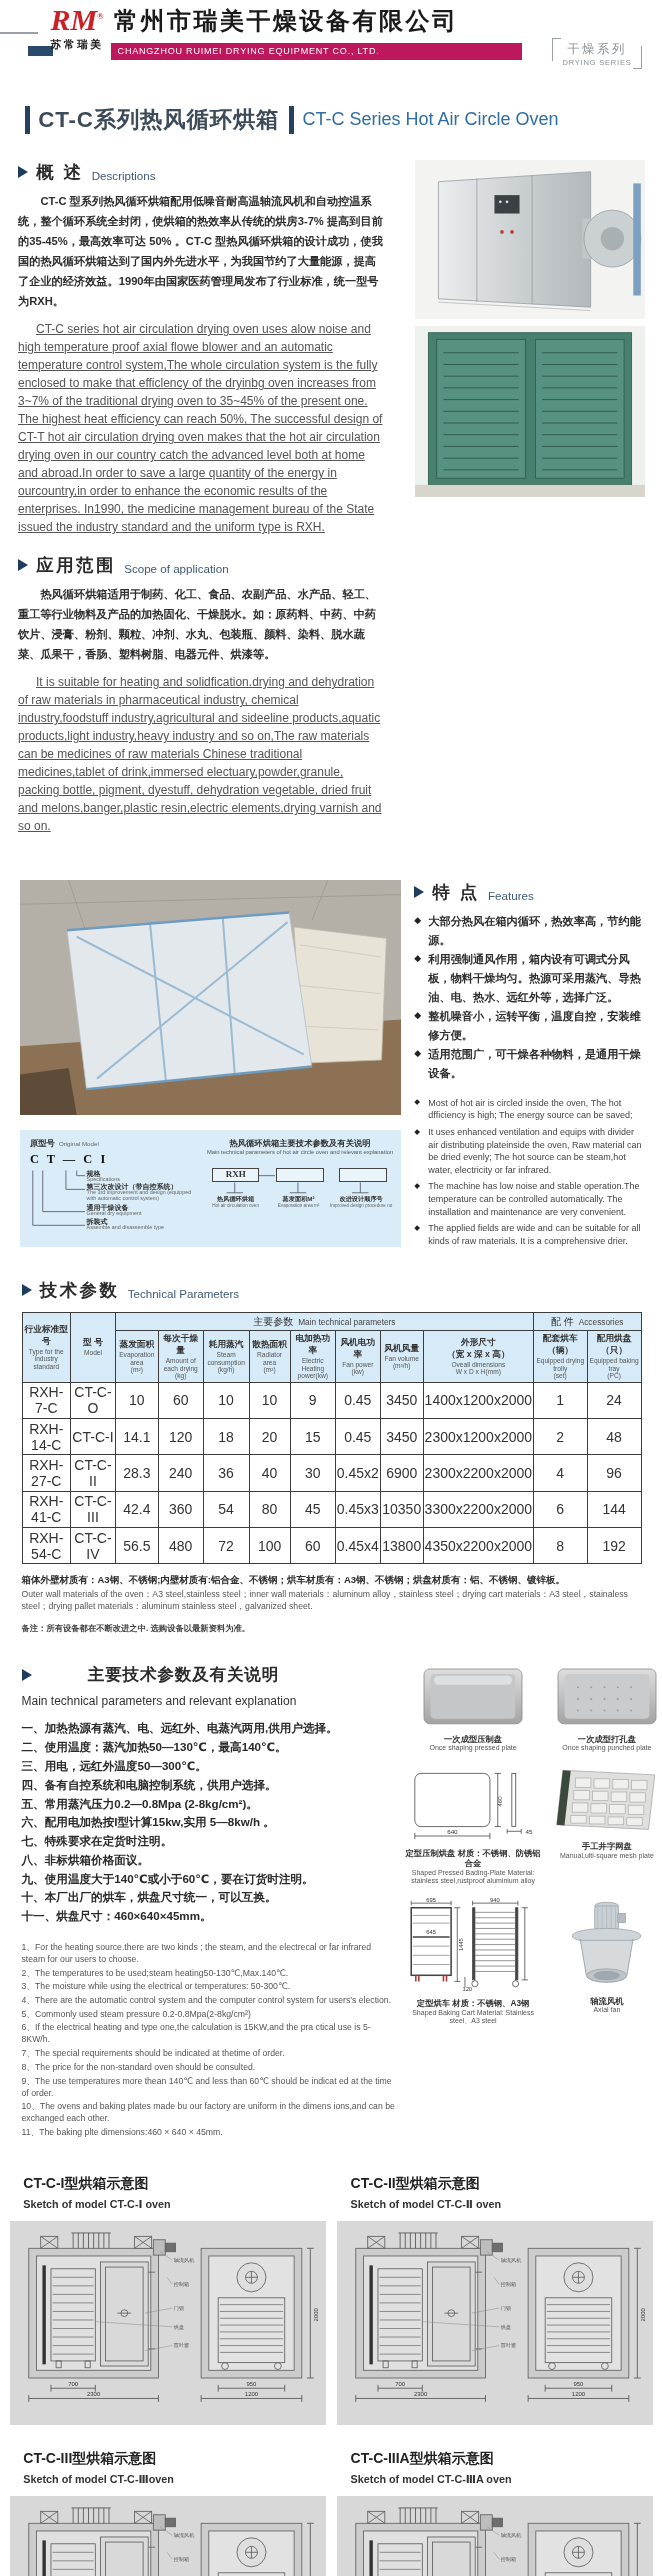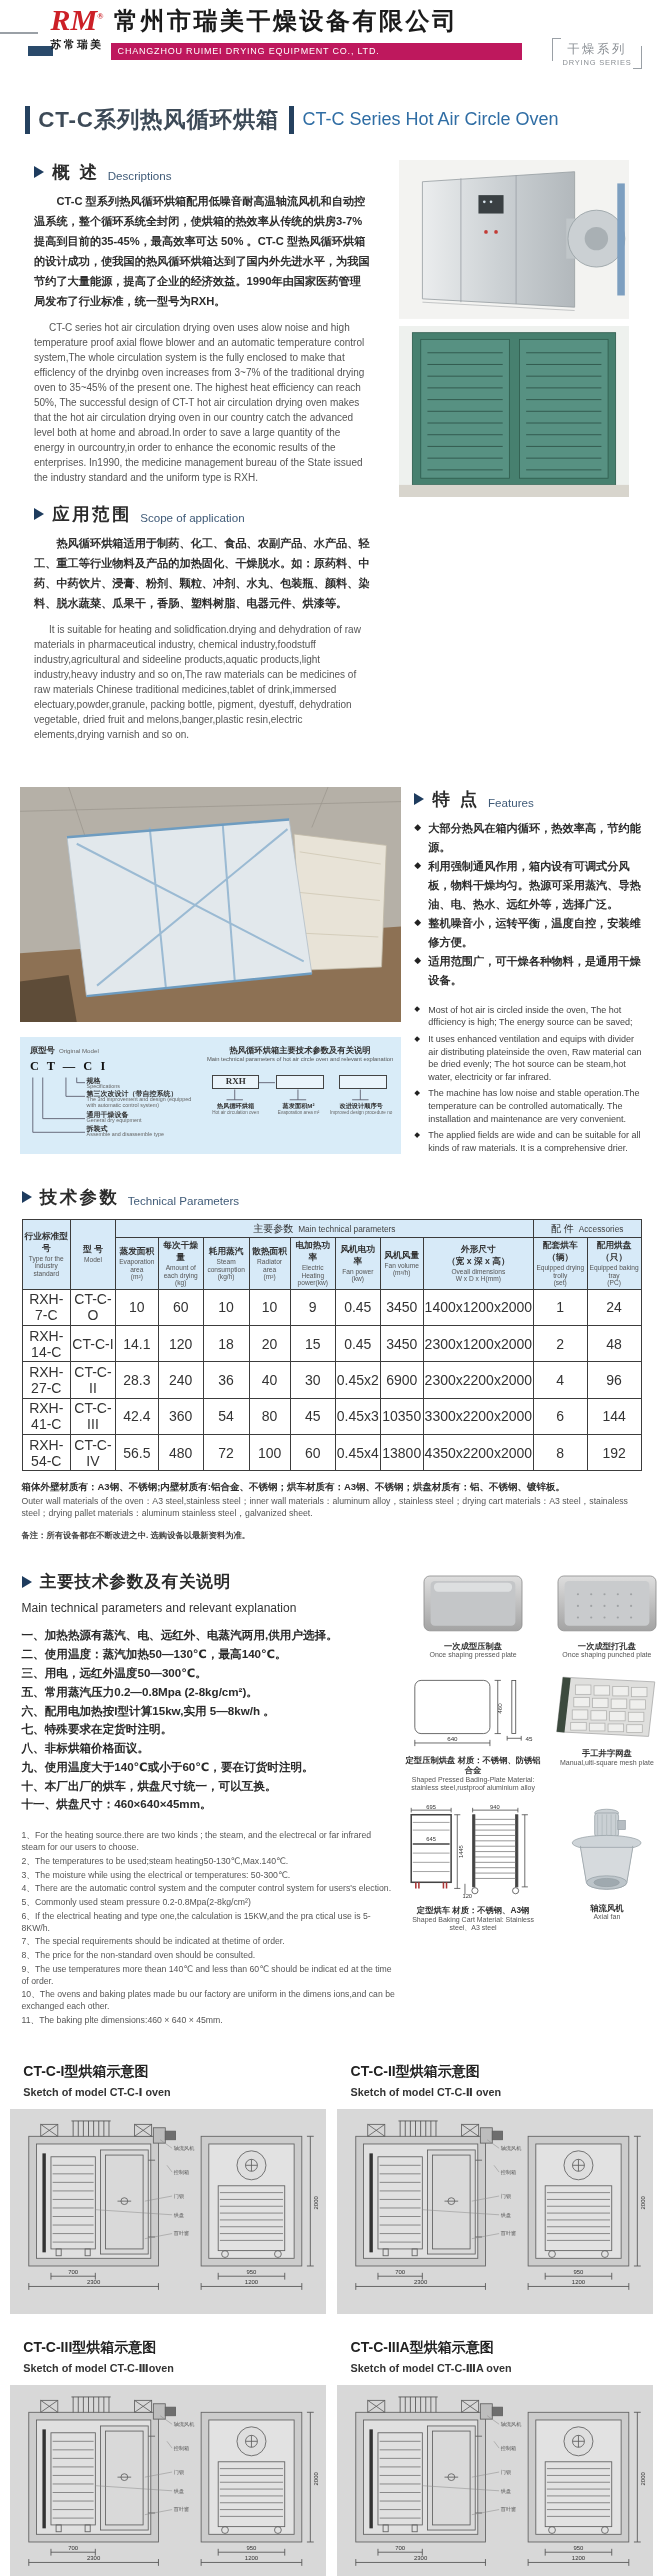--- a/index.html
+++ b/index.html
@@ -28,25 +28,25 @@
   .title-cn{font-size:22.4px;font-weight:bold;color:#3d4a57;letter-spacing:0.8px;margin-right:10px;}
   .title-en{font-size:18px;color:#2f6da4;}
 
   
   .sec-head{display:flex;align-items:center;margin-bottom:8.3px;}
   .tri{width:0;height:0;border-left:10.8px solid #1e3c5e;border-top:6.6px solid transparent;border-bottom:6.6px solid transparent;margin-right:8.3px;}
   .sec-cn{font-size:17.4px;font-weight:bold;color:#2b2b2b;letter-spacing:2.5px;margin-right:8.3px;}
   .sec-en{font-size:11.6px;color:#3f5a77;align-self:flex-end;padding-bottom:1.7px;}
 
   
-  .two-col{display:flex;gap:29px;padding:0 34px;margin-top:25px;}
+  .two-col{display:flex;gap:29px;padding:0 18px;margin-top:25px;}
   .col-left{flex:1;min-width:0;}
   .col-right{width:230px;flex:none;display:flex;flex-direction:column;gap:6.6px;}
   p.cn{font-size:11.2px;line-height:1.78;font-weight:bold;color:#2e2e2e;text-indent:2em;margin:3.3px 0 8.3px;}
-  p.en{font-size:10px;line-height:1.5;color:#555;text-indent:1.5em;margin:0 0 16.6px;}
+  p.en{font-size:12px;line-height:1.5;color:#555;text-indent:1.5em;margin:0 0 16.6px;text-decoration:underline;}
   .photo{width:100%;display:block;}
 
   
   .pf-row{display:flex;gap:13.3px;padding:0 20px;margin-top:28px;}
   .pf-left{width:381px;flex:none;}
   .pf-right{flex:1;min-width:0;}
   ul.feat{list-style:none;margin:5px 0 0;padding:0;}
   ul.feat li{position:relative;padding-left:14px;font-size:11.2px;font-weight:bold;line-height:1.7;color:#2e2e2e;}
   ul.feat li::before{content:"◆";position:absolute;left:0;top:0.8px;font-size:9px;color:#222;}
   ul.feat-en{margin-top:13.3px;}
@@ -504,27 +504,28 @@
     </table>
     <p class="note-cn">箱体外壁材质有：A3钢、不锈钢;内壁材质有:铝合金、不锈钢；烘车材质有：A3钢、不锈钢；烘盘材质有：铝、不锈钢、镀锌板。</p>
     <p class="note-en">Outer wall materials of the oven：A3 steel,stainless steel；inner wall materials：aluminum alloy，stainless steel；drying cart materials：A3 steel，stainaless steel；drying pallet materials：aluminum stainless steel，galvanized sheet.</p>
     <p class="remark">备注：所有设备都在不断改进之中. 选购设备以最新资料为准。</p>
   </section>
 
   <section class="mp-row">
     <div class="mp-left">
       <div class="sec-head">
         <span class="tri"></span>
-        <span class="sec-cn" style="letter-spacing:0.8px;font-size:16.6px;">主要技术参数及有关说明</span>
+        <span class="sec-cn" style="letter-spacing:0.8px;font-size:16.6px;margin-left:48px;">主要技术参数及有关说明</span>
       </div>
       <div class="mp-head-en">Main technical parameters and relevant explanation</div>
       <ol class="cnlist">
         <li>一、加热热源有蒸汽、电、远红外、电蒸汽两用,供用户选择。</li>
         <li>二、使用温度：蒸汽加热50—130℃，最高140℃。</li>
         <li>三、用电，远红外温度50—300℃。</li>
+        <li>四、备有自控系统和电脑控制系统，供用户选择。</li>
         <li>五、常用蒸汽压力0.2—0.8Mpa (2-8kg/cm²)。</li>
         <li>六、配用电加热按I型计算15kw,实用 5—8kw/h 。</li>
         <li>七、特殊要求在定货时注明。</li>
         <li>八、非标烘箱价格面议。</li>
         <li>九、使用温度大于140℃或小于60℃，要在订货时注明。</li>
         <li>十、本厂出厂的烘车，烘盘尺寸统一，可以互换。</li>
         <li>十一、烘盘尺寸：460×640×45mm。</li>
       </ol>
       <ol class="enlist">
         <li>1、For the heating source.there are two kinds ; the steam, and the electrecal or far infrared steam for our users to choose.</li>

